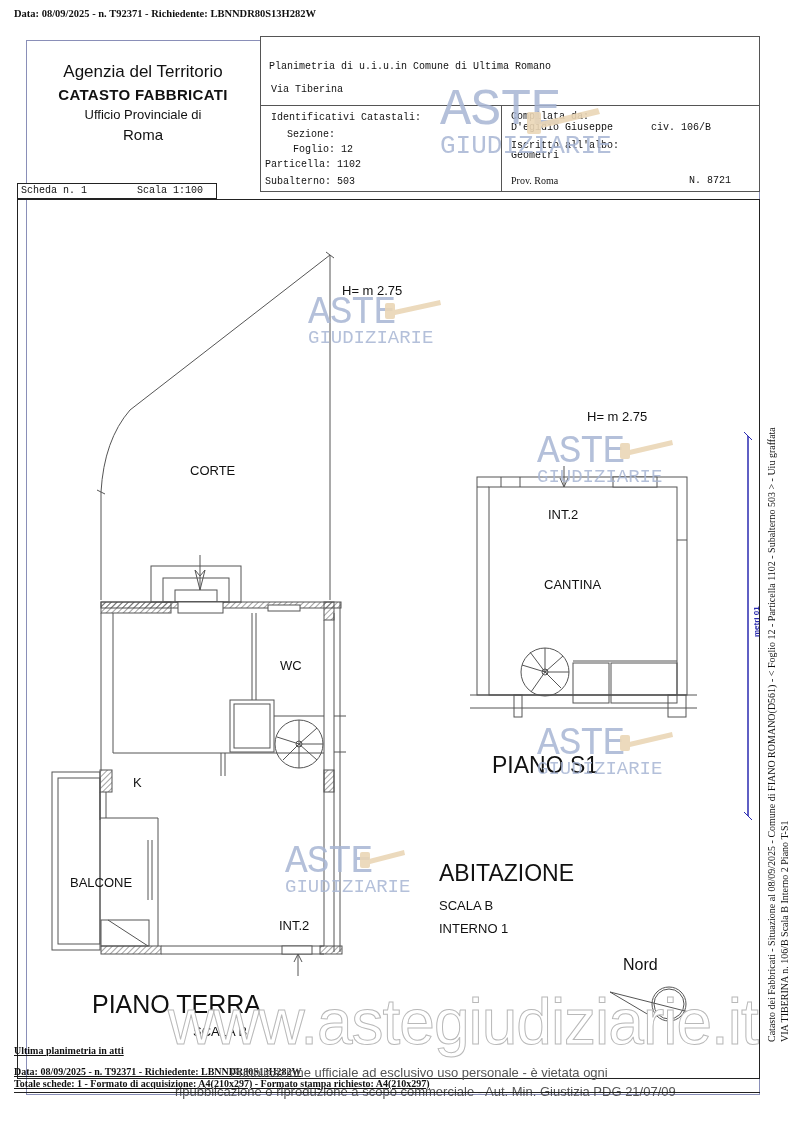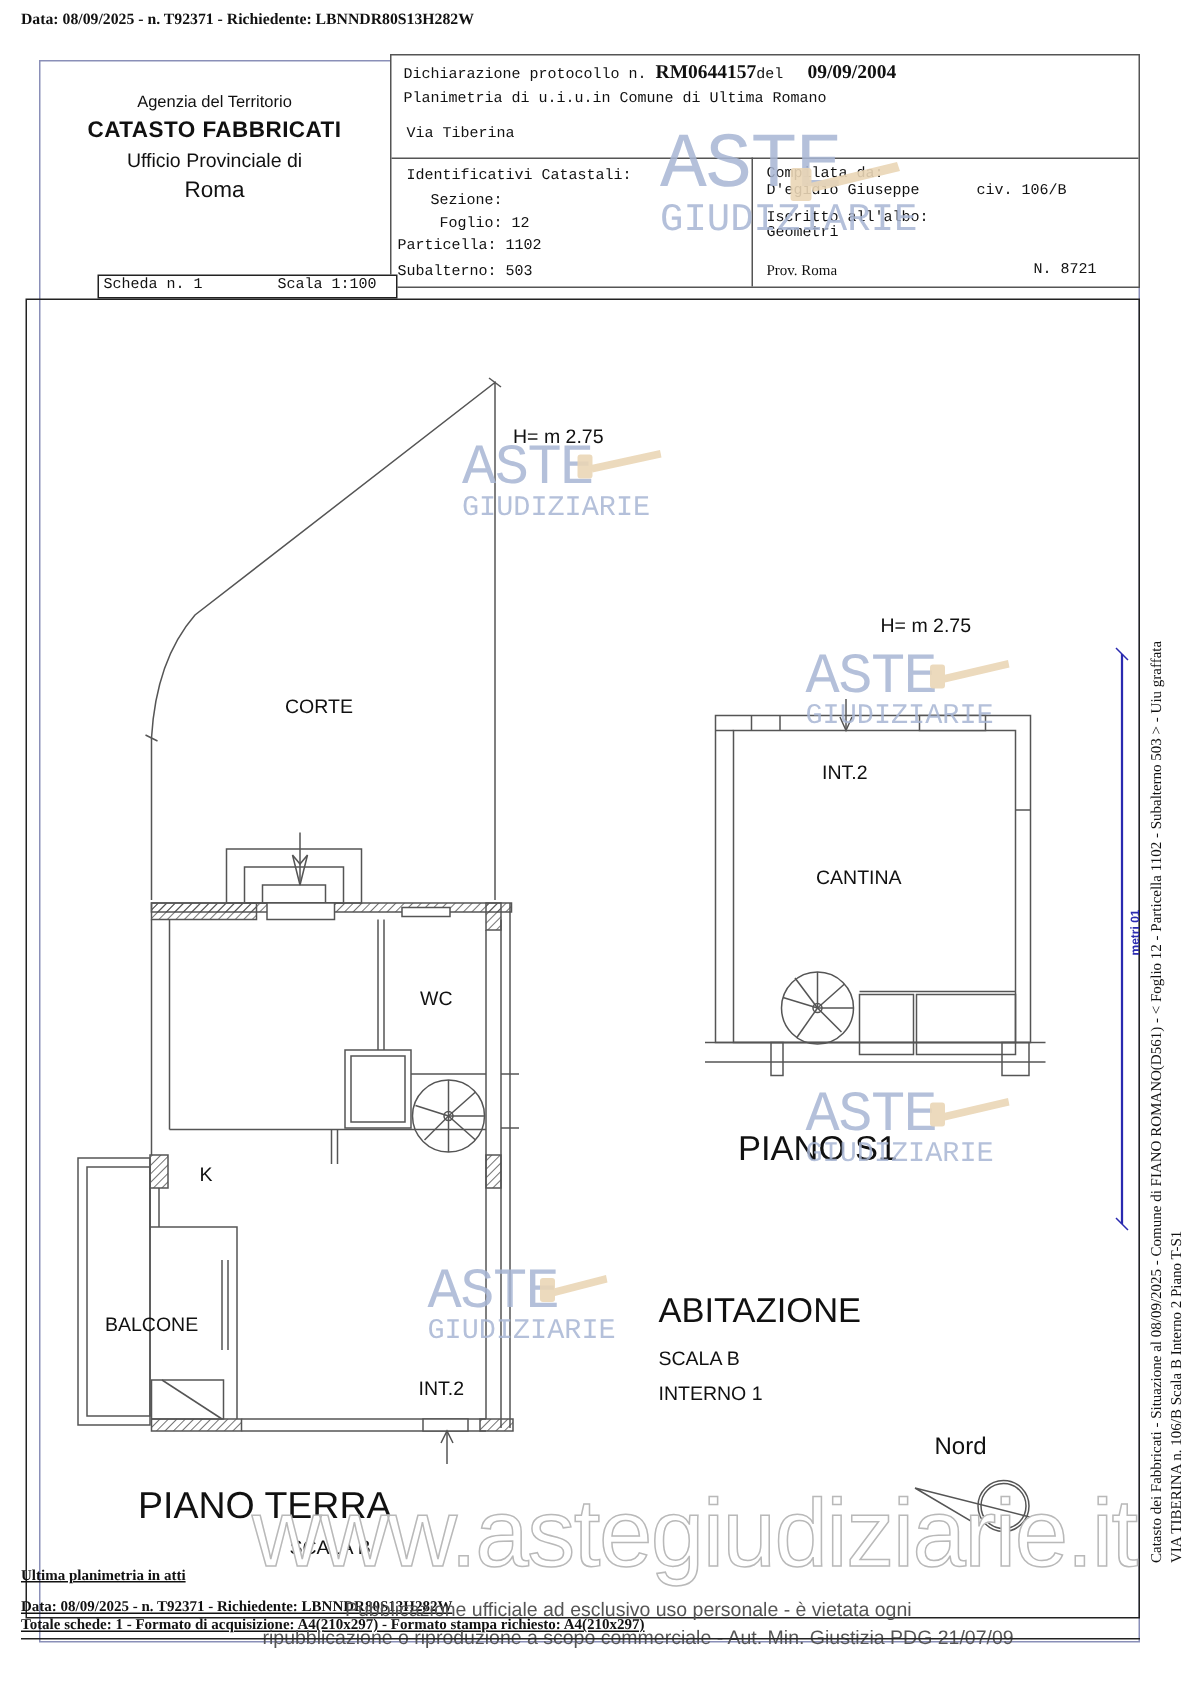--- a/index.html
+++ b/index.html
@@ -2,30 +2,30 @@
 <html><head>
 <meta charset="utf-8">
 <style>
   html, body { margin:0; padding:0; background:#ffffff; }
   body { width:800px; height:1131px; position:relative; overflow:hidden; font-family:"Liberation Sans", sans-serif; color:#111; }
   .abs { position:absolute; }
   .serif { font-family:"Liberation Serif", serif; }
   .topline { left:14px; top:8px; font-size:10.5px; font-weight:bold; }
   .frame { left:26px; top:40px; width:734px; height:1055px; border:1px solid #8a8fb8; box-sizing:border-box; }
   .hdr-left { left:26px; top:40px; width:234px; height:150px; text-align:center; }
-  .hdr-left .l1 { margin-top:22px; font-size:11px; }
+  .hdr-left .l1 { margin-top:22px; font-size:17px; }
   .hdr-left .l2 { font-size:15px; font-weight:bold; margin-top:4px; letter-spacing:0.3px; }
   .hdr-left .l3 { font-size:13px; margin-top:4px; }
   .hdr-left .l4 { font-size:15px; margin-top:4px; }
   .hdr-box { left:260px; top:36px; width:500px; height:156px; border:1px solid #555; box-sizing:border-box; background:#fff; }
   .hdr-top { position:absolute; left:0; top:0; width:498px; height:68px; border-bottom:1px solid #555; }
   .hdr-row { position:absolute; font-size:10px; font-family:"Liberation Mono", monospace; }
   .big-serif { font-family:"Liberation Serif", serif; font-size:13px; font-weight:bold; }
   .hdr-split { position:absolute; left:240px; top:68px; width:1px; height:86px; background:#555; }
-  .scheda { left:17px; top:183px; width:200px; height:16px; border:1.5px solid #222; box-sizing:border-box; font-family:"Liberation Mono", monospace; font-size:10px; padding-left:3px; line-height:13px; background:#fff;margin-left:48px; }
+  .scheda { left:17px; top:183px; width:200px; height:16px; border:1.5px solid #222; box-sizing:border-box; font-family:"Liberation Mono", monospace; font-size:10px; padding-left:3px; line-height:13px; background:#fff; }
   .drawing-frame { left:17px; top:199px; width:743px; height:880px; border:1.5px solid #222; box-sizing:border-box; }
   .label { position:absolute; white-space:nowrap; }
   .wm { position:absolute; color:#a8b6d4; font-family:Liberation Mono, monospace; line-height:0.9; opacity:0.85; }
   .wm .a { font-size:38px; letter-spacing:-1px; }
   .wm .g { font-size:19px; letter-spacing:0px; }
   .wm-url { left:168px; top:985px; font-size:64px; color:#fff; -webkit-text-stroke:1px #b9b9b9; letter-spacing:-1px; font-family:"Liberation Sans", sans-serif; }
   .bottom-text { font-family:"Liberation Serif", serif; font-size:10px; font-weight:bold;text-decoration:underline; }
   .side-text { font-family:"Liberation Serif", serif; font-size:10px; transform:rotate(-90deg); transform-origin:left top; white-space:nowrap; }
   .pub { font-size:13px; color:#555; }
 </style>
@@ -38,25 +38,20 @@
 
 <div class="abs hdr-left">
   <div class="l1">Agenzia del Territorio</div>
   <div class="l2">CATASTO FABBRICATI</div>
   <div class="l3">Ufficio Provinciale di</div>
   <div class="l4">Roma</div>
 </div>
 
 <div class="abs hdr-box">
   <div class="hdr-top">
-    <div class="hdr-row" style="left:8px;top:3px;">
-      <span>Dichiarazione protocollo n.</span>
-      <span class="big-serif">RM0644157</span><span>del</span>
-      <span class="big-serif" style="margin-left:10px;">09/09/2004</span>
-    </div>
     <div class="hdr-row" style="left:8px;top:24px;">Planimetria di u.i.u.in Comune di Ultima Romano</div>
     <div class="hdr-row" style="left:10px;top:47px;">Via Tiberina</div>
     <div class="hdr-row" style="left:390px;top:47px;margin-top:38px;">civ. 106/B</div>
   </div>
   <div class="hdr-split"></div>
 
   <div class="hdr-row" style="left:10px;top:75px;">Identificativi Catastali:</div>
   <div class="hdr-row" style="left:26px;top:92px;">Sezione:</div>
   <div class="hdr-row" style="left:32px;top:107px;"><span>Foglio:</span> <span>12</span></div>
   <div class="hdr-row" style="left:4px;top:122px;"><span>Particella:</span> <span>1102</span></div>

